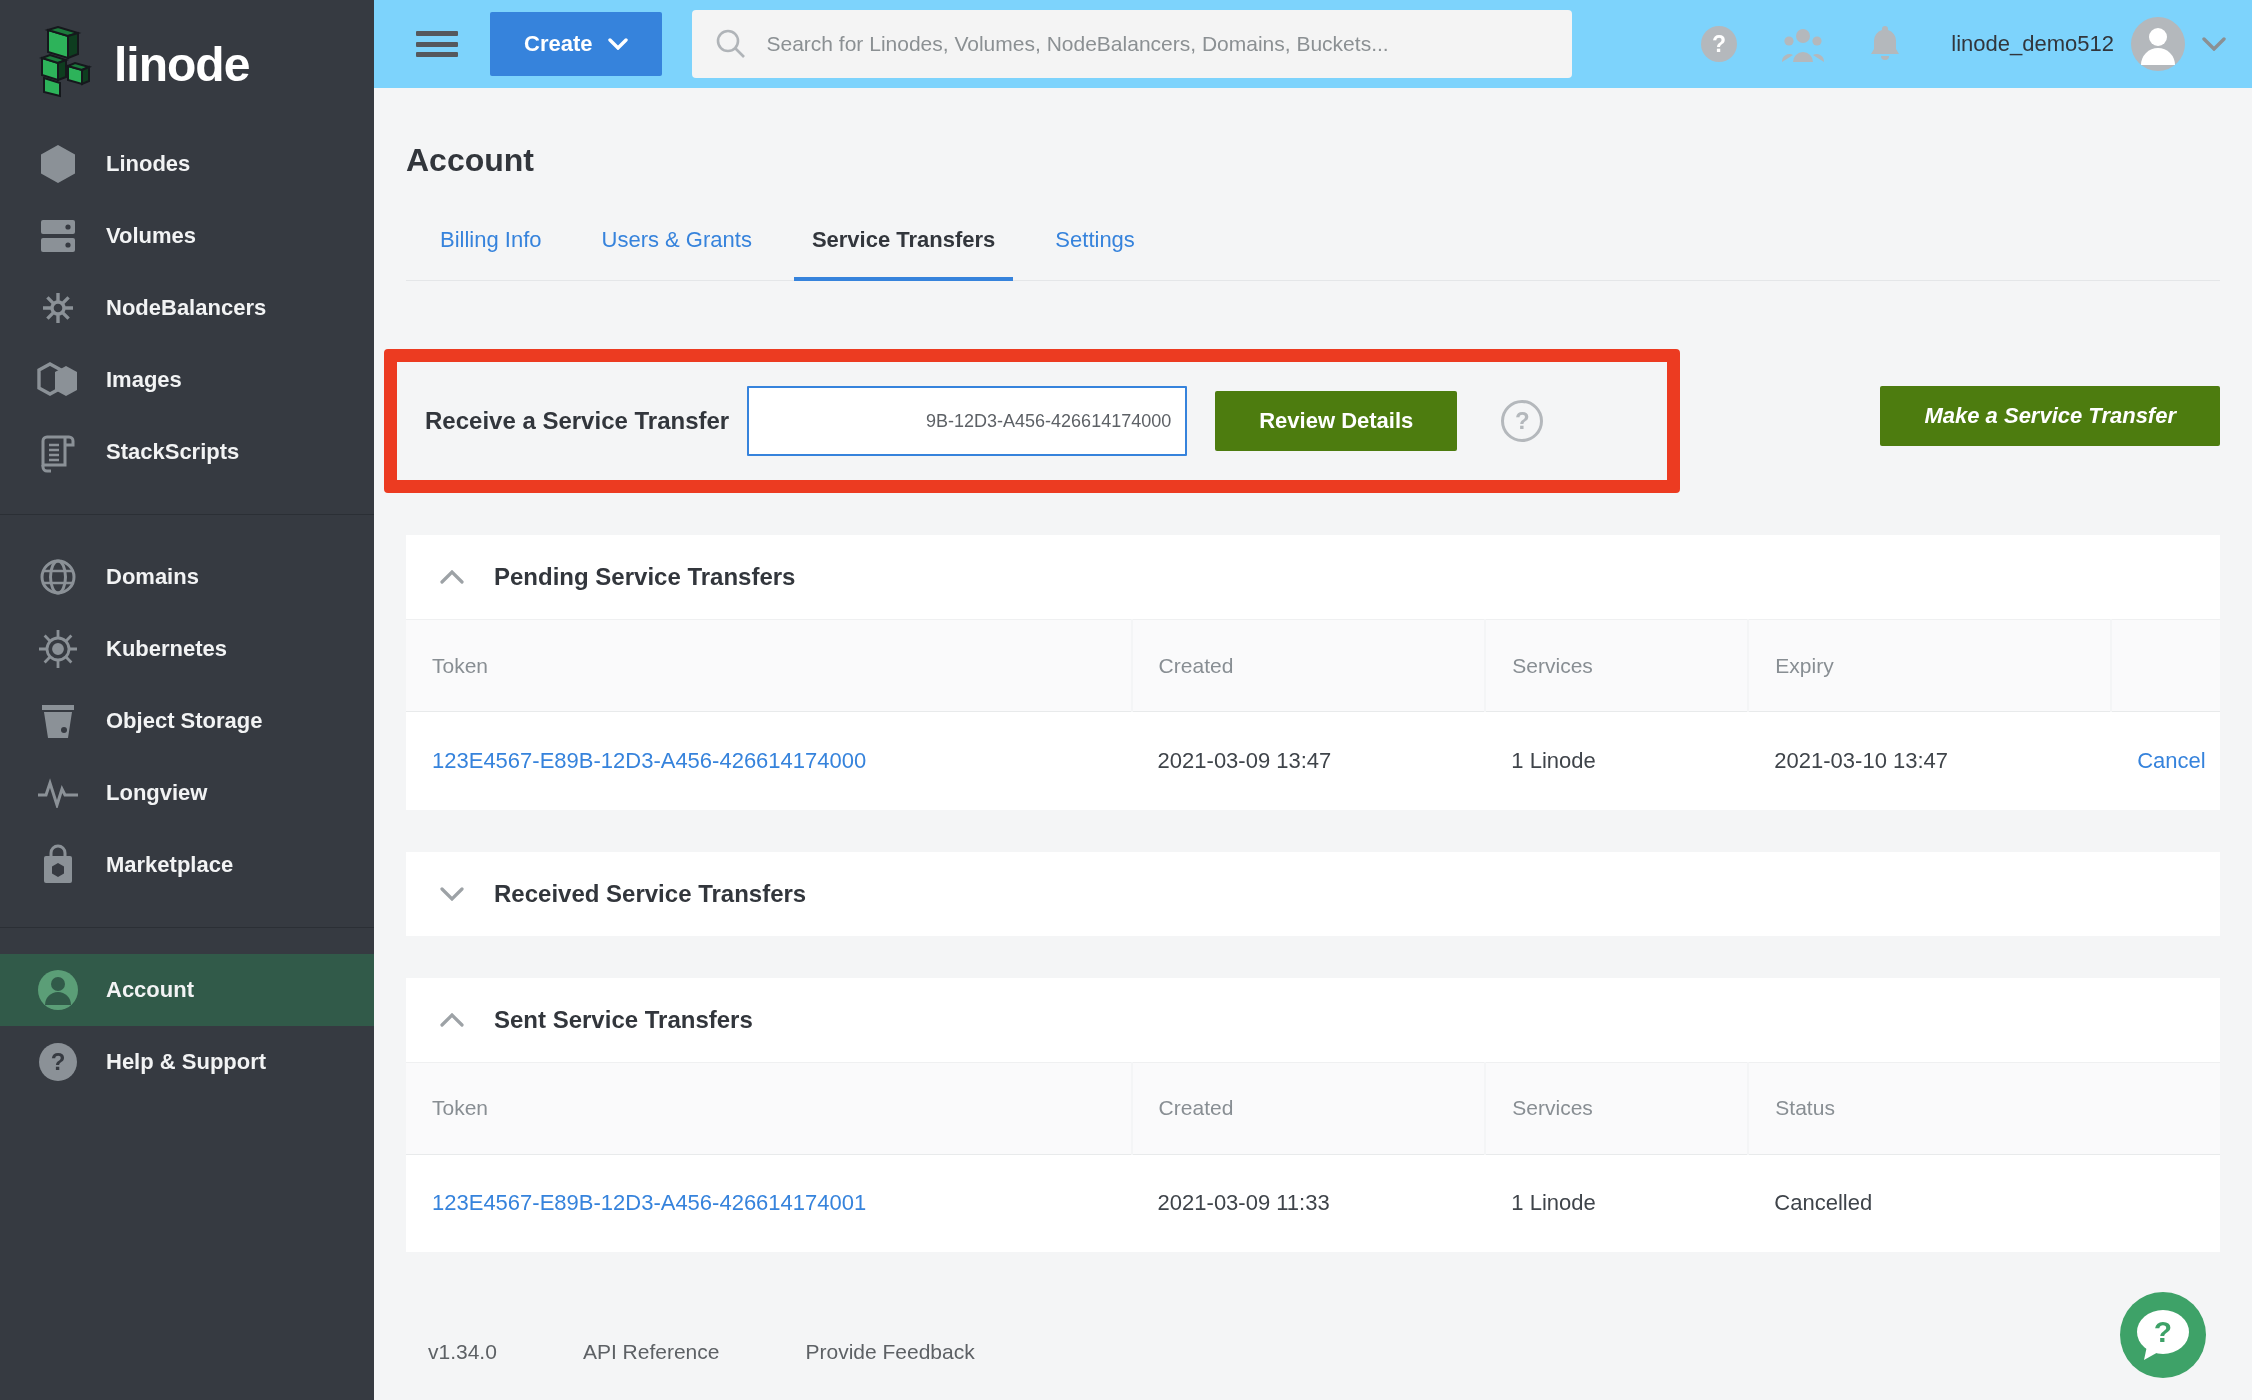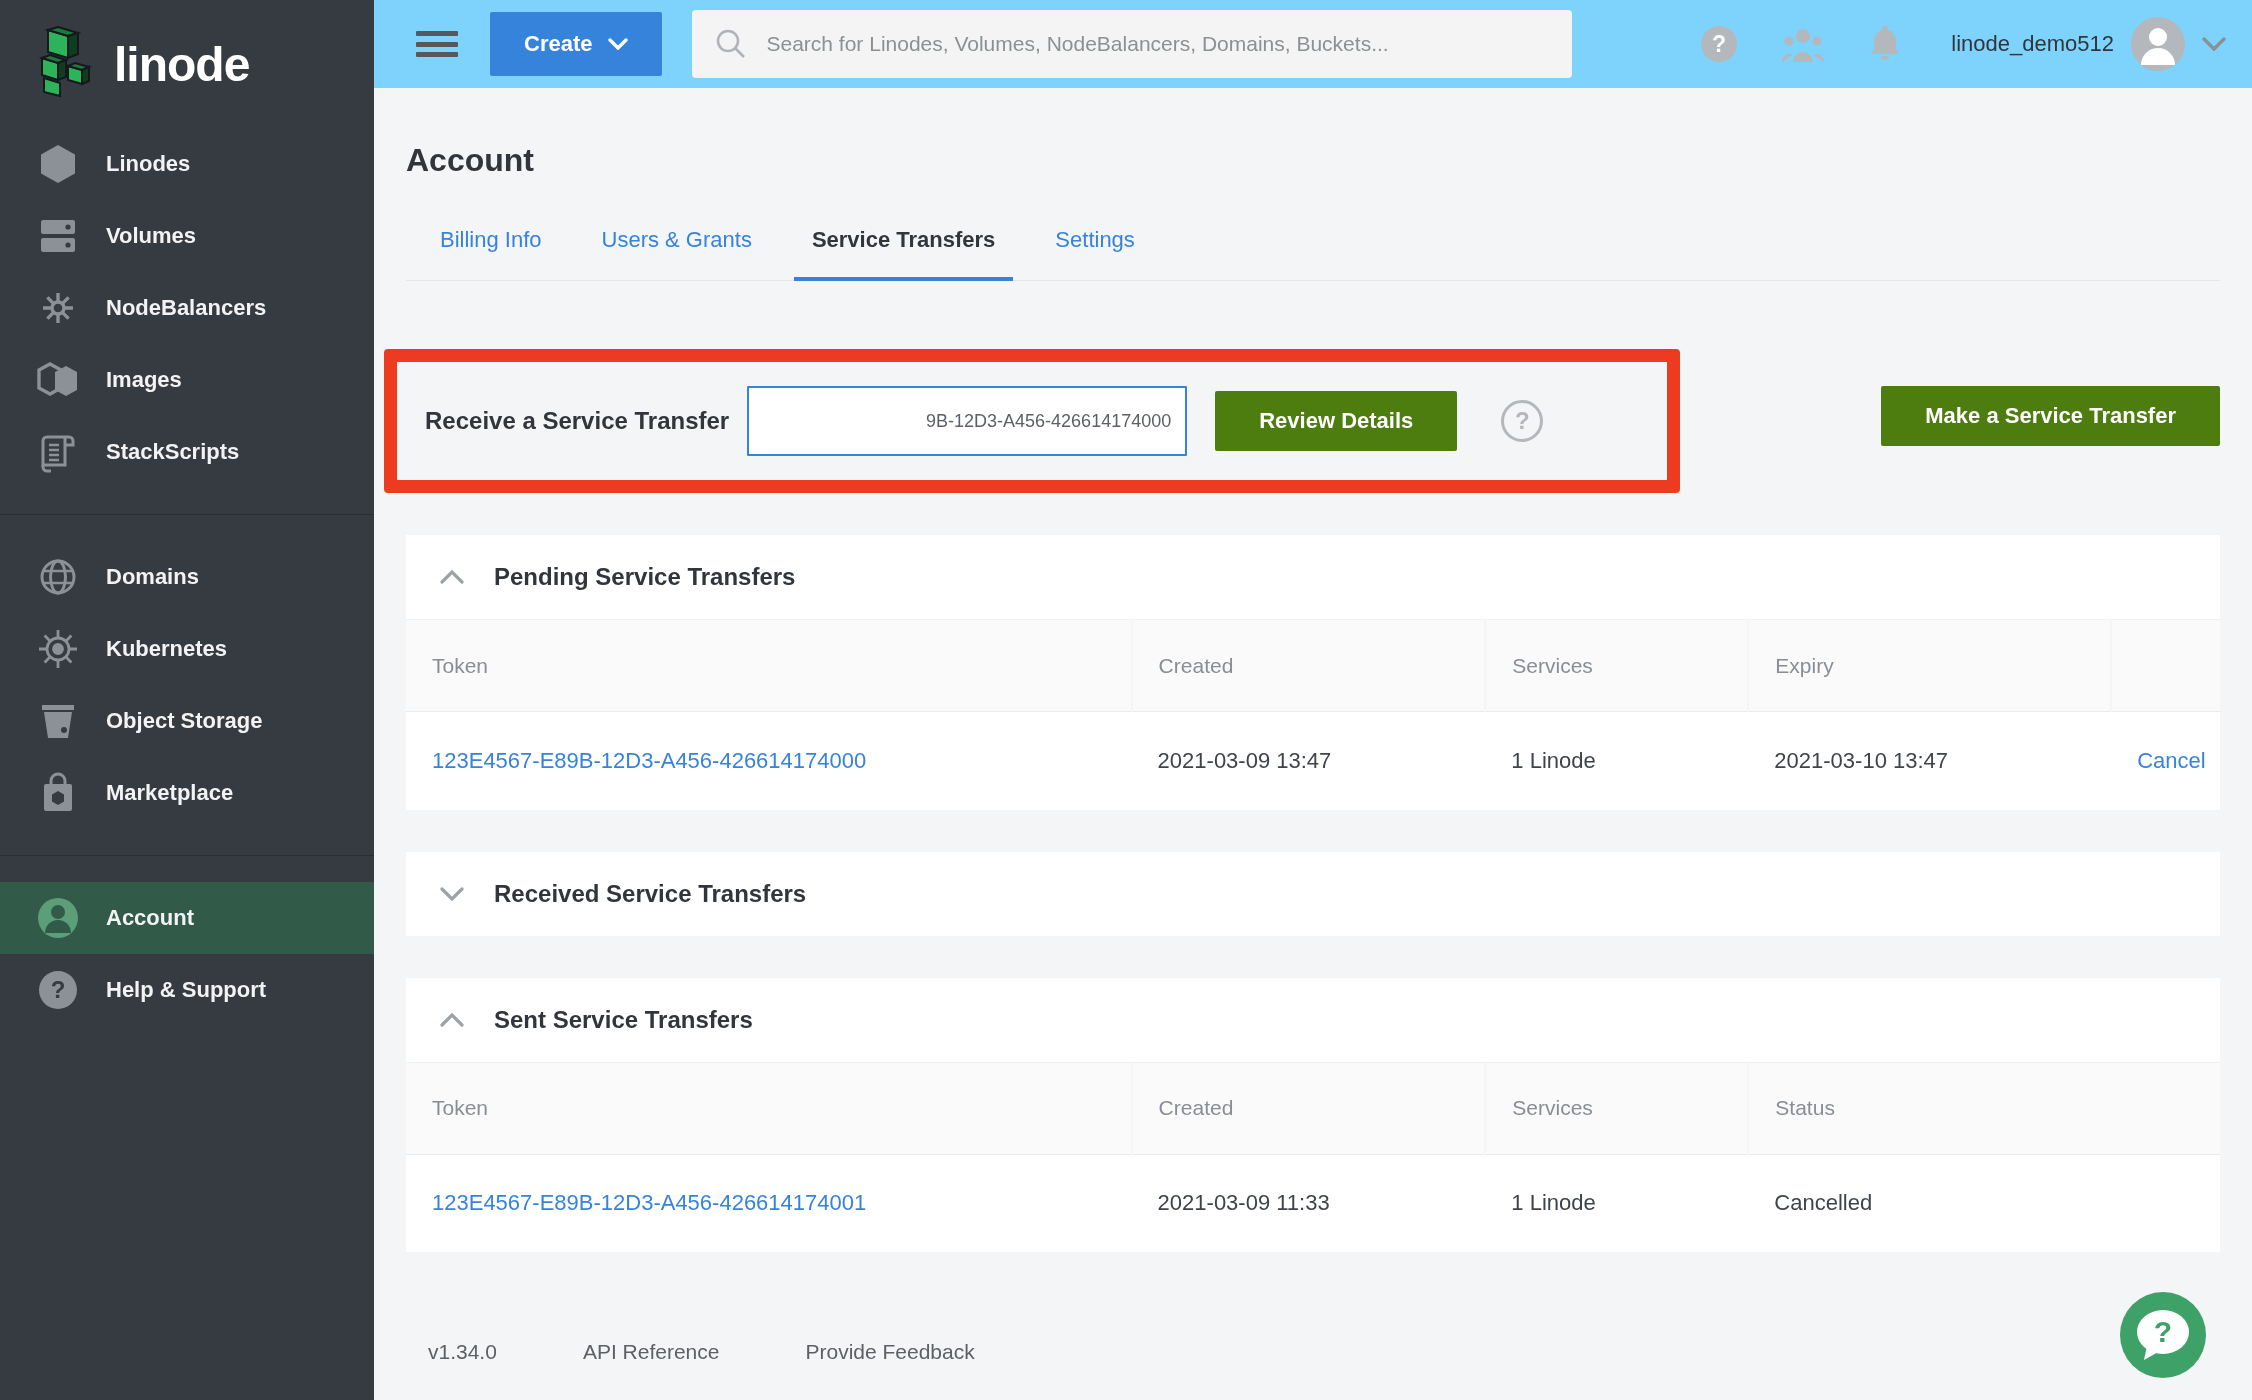--- a/index.html
+++ b/index.html
@@ -45,21 +45,21 @@
 
   
   .receive-row { margin-top:68px; display:flex; align-items:flex-start; }
   .annotation-box { border:13px solid #ec3b21; border-radius:4px; margin-left:-22px; width:1296px; padding:24px 28px; display:flex; align-items:center; flex-shrink:0; }
   .receive-label { font-size:24px; font-weight:600; color:#32363c; margin-right:18px; white-space:nowrap; }
   .token-input { width:440px; height:70px; background:#ffffff; border:2px solid #3683dc; border-radius:1px; display:flex; justify-content:flex-end; align-items:center; overflow:hidden; padding:0 14px; cursor:text; }
   .token-input span { font-size:18px; color:#5d6166; white-space:nowrap; }
   .btn-blue { height:60px; background:#4d7c0f; color:#fff; border:none; border-radius:2px; font-size:22px; font-weight:600; padding:0 44px; cursor:pointer; font-family:inherit; white-space:nowrap; }
   .review-btn { margin-left:28px; }
   .help-q { margin-left:44px; width:42px; height:42px; border:3px solid #b4b8bc; border-radius:50%; color:#b4b8bc; font-size:24px; font-weight:bold; display:flex; align-items:center; justify-content:center; flex-shrink:0; cursor:pointer; background:none; }
-  .make-btn { margin-left:auto; margin-top:37px; }
+  .make-btn { margin-left:auto; margin-top:37px;font-style:italic; }
 
   
   .card { background:#ffffff; margin-top:42px; }
   .card-head { display:flex; align-items:center; gap:30px; padding:28px 34px; cursor:pointer; }
   .card-title { font-size:24px; font-weight:700; color:#32363c; }
   table { width:100%; border-collapse:collapse; table-layout:fixed; }
   thead tr { background:#fafafb; }
   th { text-align:left; font-weight:400; font-size:21px; color:#888e93; padding:0 0 0 26px; height:92px; border-top:1px solid #eff0f1; border-bottom:1px solid #e8eaeb; border-left:2px solid #f4f5f6; }
   th:first-child { border-left:none; }
   td { font-size:22px; color:#3f444a; padding-left:26px; height:98px; }
@@ -174,20 +174,28 @@
     </div>
     <div class="nav-item">
       <span class="nicon">
         <svg width="40" height="38" viewBox="0 0 40 38">
           <rect x="4" y="3" width="32" height="5" fill="#8b9197"></rect>
           <polygon points="6,10 34,10 30,36 10,36" fill="#8b9197"></polygon>
           <circle cx="26" cy="28" r="3" fill="#363a41"></circle>
         </svg>
       </span>
       <span class="nlabel">Object Storage</span>
+    </div>
+    <div class="nav-item">
+      <span class="nicon">
+        <svg width="44" height="30" viewBox="0 0 44 30" fill="none" stroke="#8b9197" stroke-width="3">
+          <path d="M2 17 H10 L14 5 L21 27 L26 11 L29 17 H42"></path>
+        </svg>
+      </span>
+      <span class="nlabel">Longview</span>
     </div>
     <div class="nav-item">
       <span class="nicon">
         <svg width="38" height="42" viewBox="0 0 38 42">
           <path d="M12 13 v-4 a7 7 0 0 1 14 0 v4" fill="none" stroke="#8b9197" stroke-width="3"></path>
           <rect x="5" y="12" width="28" height="27" rx="2" fill="#8b9197"></rect>
           <polygon points="19,19 25,22.5 25,29.5 19,33 13,29.5 13,22.5" fill="#363a41"></polygon>
         </svg>
       </span>
       <span class="nlabel">Marketplace</span>

